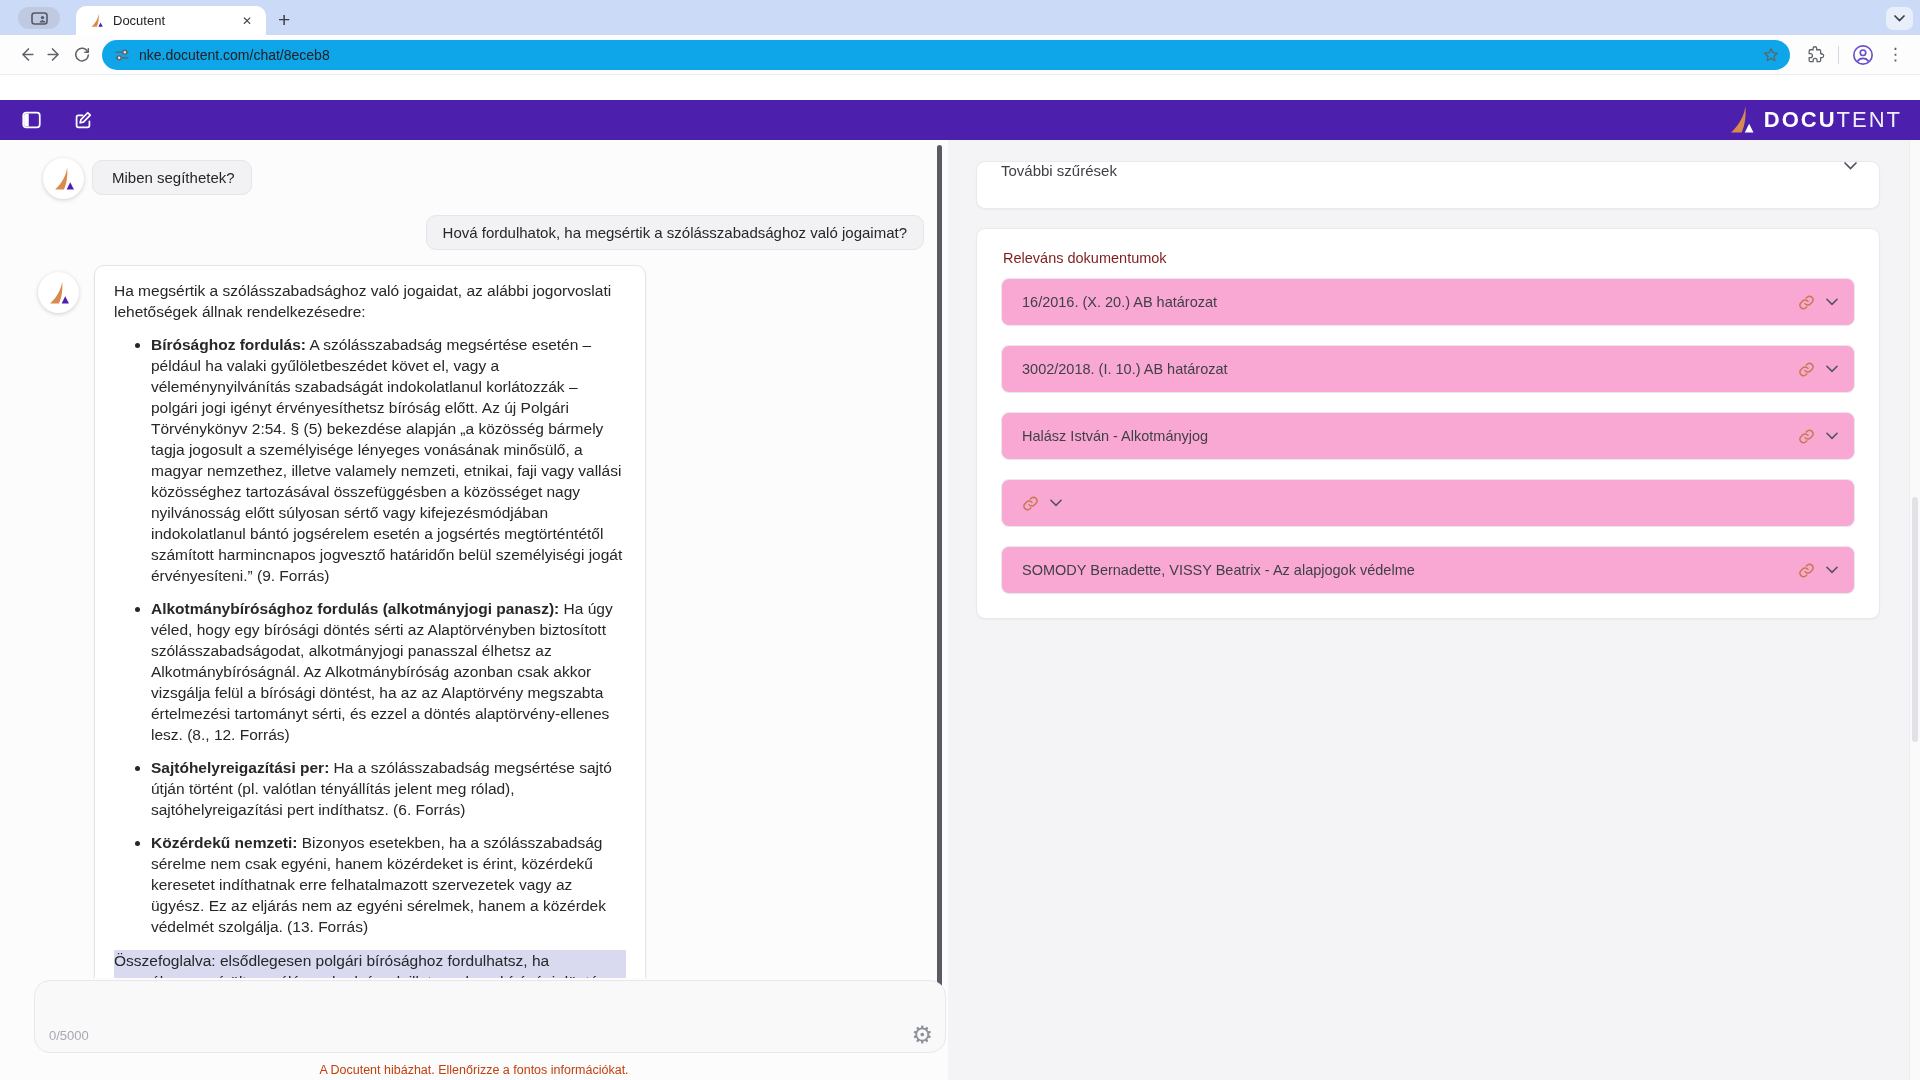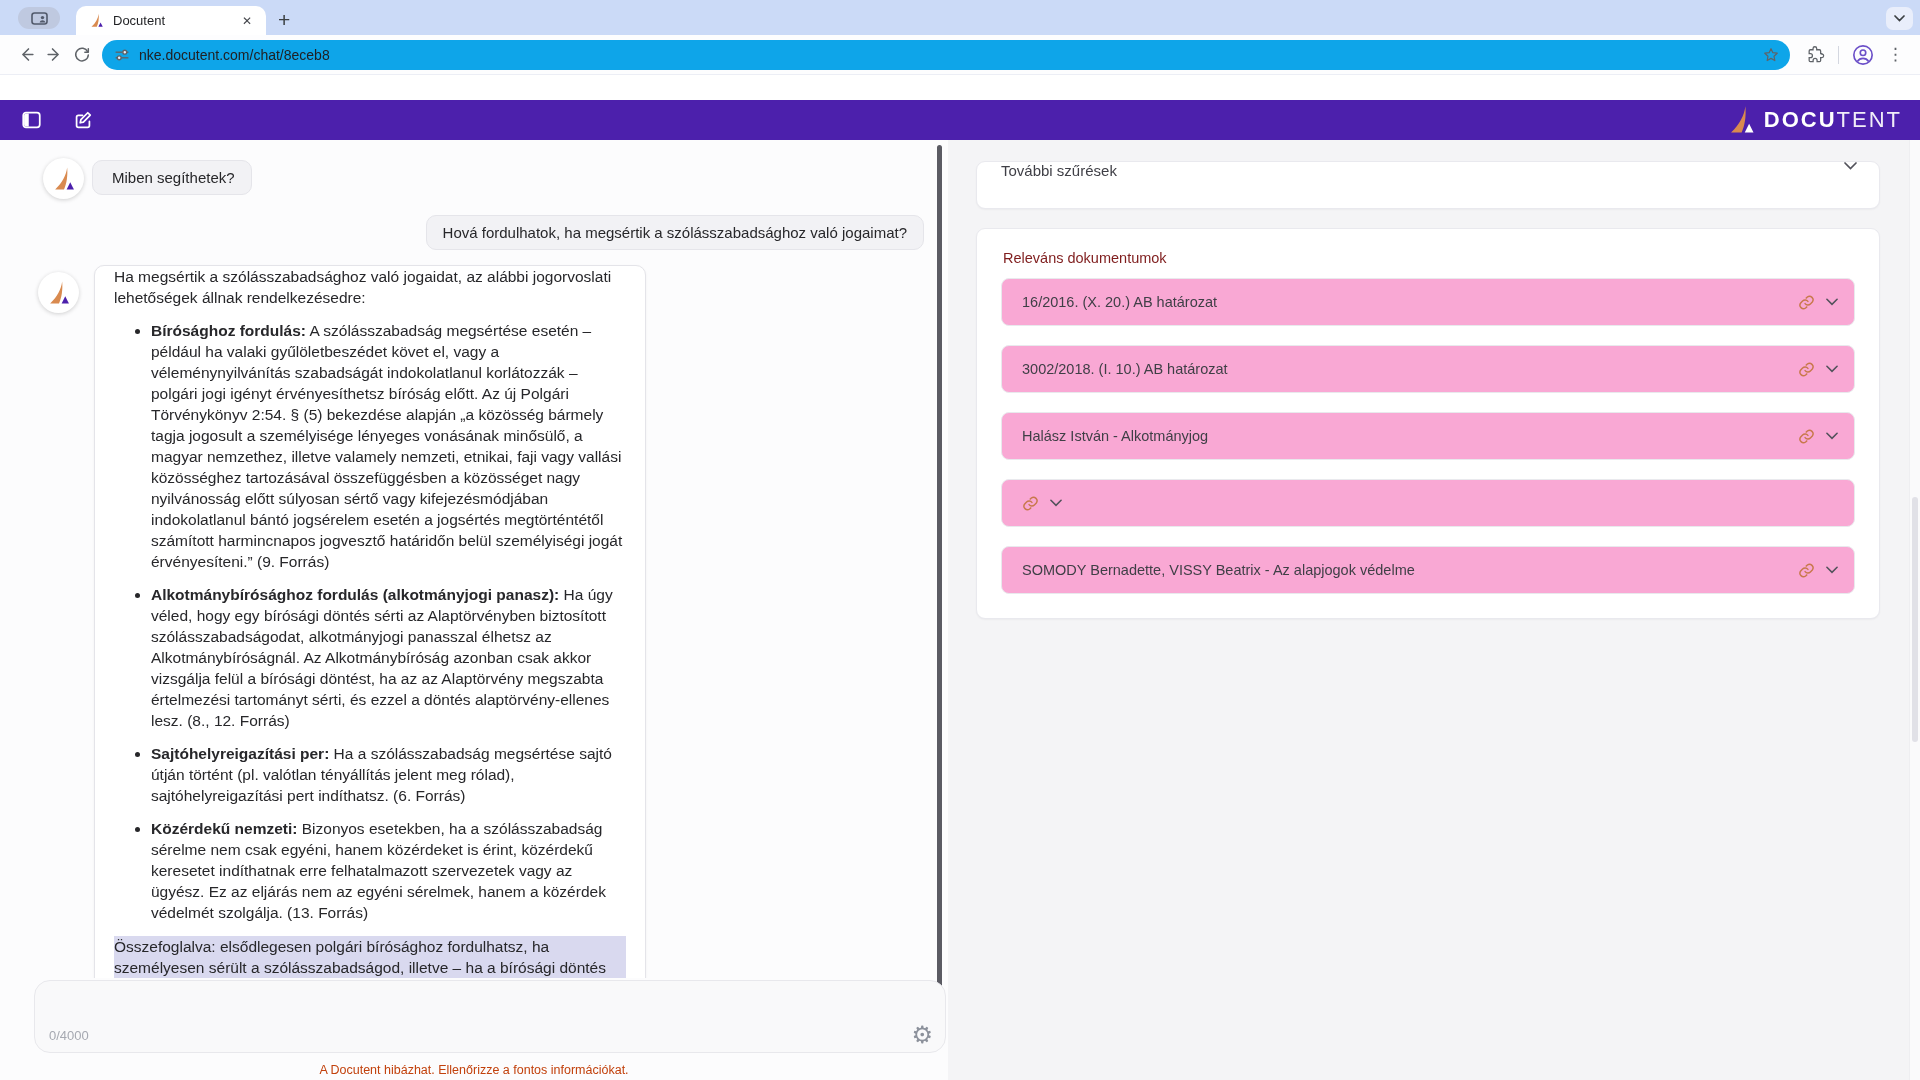--- a/index.html
+++ b/index.html
@@ -47,21 +47,21 @@
   .chat-scrollbar { position:absolute; right:6px; top:5px; width:5px; height:845px;
     background:#5b5b63; border-radius:3px; }
 
   .avatar { position:absolute; width:41px; height:41px; border-radius:50%;
     background:#fff; box-shadow:0 1px 4px rgba(0,0,0,.18); display:flex;
     align-items:center; justify-content:center; }
   .bubble { position:absolute; background:#f2f2f5; border:1px solid #e5e5ea;
     border-radius:10px; padding:8px 16px; font-size:15px; color:#27272a; }
 
   .reply-card { position:absolute; left:94px; top:125px; width:552px; background:#fff;
-    border:1px solid #e4e4e9; border-radius:10px; padding:0 19px 16px;
+    border:1px solid #e4e4e9; border-radius:10px; padding:14px 19px 16px;
     font-size:15.5px; line-height:21px; color:#27272a;
     box-shadow:0 1px 3px rgba(0,0,0,.05); }
   .reply-card ul { margin:12px 0 0 0; padding-left:37px; }
   .reply-card li { margin-bottom:12px; }
   .reply-card .summary { margin-top:13px; background:#d9d9ef; }
 
   .input-box { position:absolute; left:34px; top:840px; width:912px; height:73px;
     background:#f9f9fa; border:1px solid #e8e8ec; border-radius:16px; }
   .input-box textarea { position:absolute; inset:8px 40px 26px 12px; background:transparent;
     border:none; outline:none; resize:none; font-family:"Liberation Sans",sans-serif; font-size:15px; }
@@ -218,21 +218,21 @@
           <li><strong>Közérdekű nemzeti:</strong><span> Bizonyos esetekben, ha a szólásszabadság sérelme nem csak egyéni, hanem közérdeket is érint, közérdekű keresetet indíthatnak erre felhatalmazott szervezetek vagy az ügyész. Ez az eljárás nem az egyéni sérelmek, hanem a közérdek védelmét szolgálja. (13. Forrás)</span></li>
         </ul>
         <p class="summary">Összefoglalva: elsődlegesen polgári bírósághoz fordulhatsz, ha személyesen sérült a szólásszabadságod, illetve – ha a bírósági döntés sérti az Alaptörvényt – alkotmányjogi panasszal élhetsz az Alkotmánybíróságnál. Sajtóval</p>
       </div>
     </div>
 
     <div class="chat-scrollbar"></div>
 
     <div class="input-box">
       <textarea style=""></textarea>
-      <span class="char-counter">0/4000</span>
+      <span class="char-counter">0/5000</span>
       <span class="gear">⚙</span>
     </div>
     <div class="disclaimer">A Docutent hibázhat. Ellenőrizze a fontos információkat.</div>
   </div>
 
   <div class="panel">
 
     <div class="card filters-card">
       <span class="filters-title">További szűrések</span>
       <svg width="13" height="8" viewBox="0 0 13 8">

